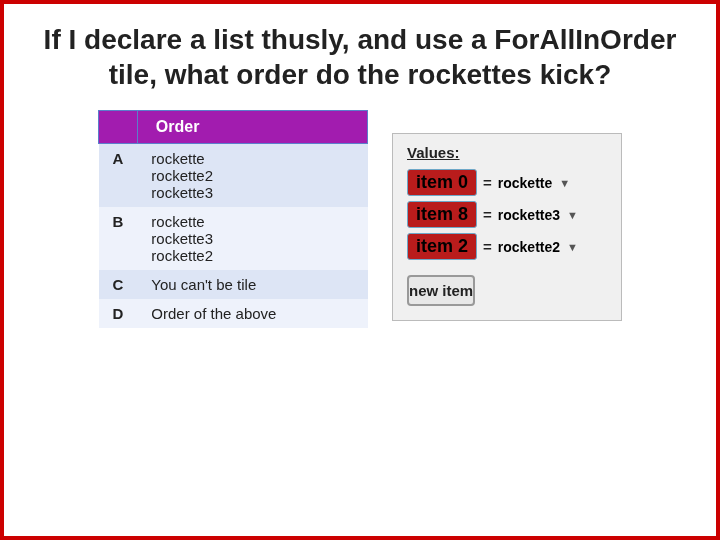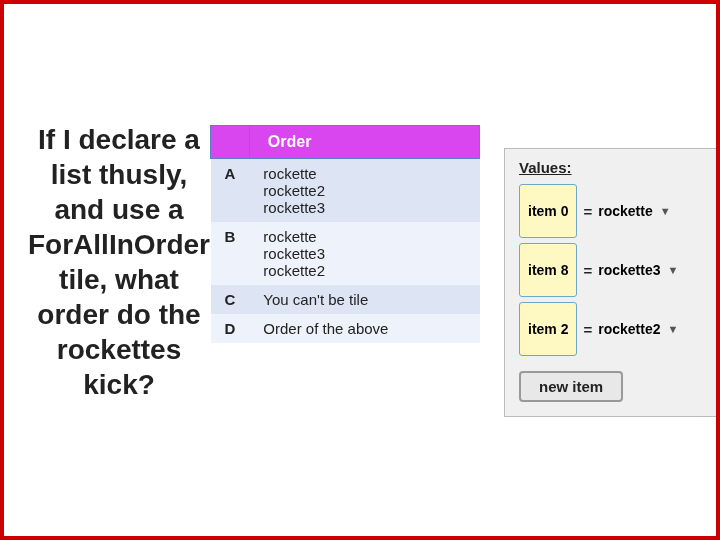--- a/index.html
+++ b/index.html
@@ -11,21 +11,21 @@
       font-family: Arial, sans-serif;
       overflow: hidden;
       border: 4px solid #cc0000;
     }
 
     .slide {
       width: 100%;
       height: 100%;
       padding: 18px 24px 16px 24px;
       display: flex;
-      flex-direction: row;
+      flex-direction: column;
       align-items: center;
     }
 
     .title {
       text-align: center;
       font-size: 28px;
       font-weight: bold;
       color: #222;
       line-height: 1.25;
       margin-bottom: 18px;
@@ -40,21 +40,21 @@
       justify-content: center;
     }
 
     
     .answer-table {
       border-collapse: collapse;
       min-width: 270px;
     }
 
     .answer-table th {
-      background: #d946ef;
+      background: #a21caf;
       color: #fff;
       font-size: 16px;
       font-weight: bold;
       padding: 7px 18px;
       text-align: left;
       border: 1px solid #5b7ecb;
     }
 
     .answer-table td {
       font-size: 15px;
@@ -99,25 +99,25 @@
 
     .item-row {
       display: flex;
       flex-direction: row;
       align-items: center;
       margin-bottom: 5px;
       gap: 6px;
     }
 
     .item-badge {
-      background: #fef9c3;
+      background: #b91c1c;
       border: 1.5px solid #6ea8c8;
       border-radius: 3px;
-      padding: 18px 8px;
-      font-size: 14px;
+      padding: 2px 8px;
+      font-size: 18px;
       font-weight: bold;
       color: #000;
       min-width: 58px;
       text-align: center;
     }
 
     .equals-sign {
       font-size: 15px;
       font-weight: bold;
       color: #222;
@@ -133,21 +133,21 @@
       font-size: 11px;
       color: #555;
       margin-left: 1px;
     }
 
     .new-item-btn {
       display: inline-block;
       background: #e8e8e8;
       border: 2px solid #999;
       border-radius: 4px;
-      padding: 5px 18px;
+      padding: 5px 0;
       font-size: 15px;
       font-weight: bold;
       color: #222;
       margin-top: 10px;
       cursor: pointer;
       align-self: flex-start;
     }
   </style>
 </head>
 <body>

